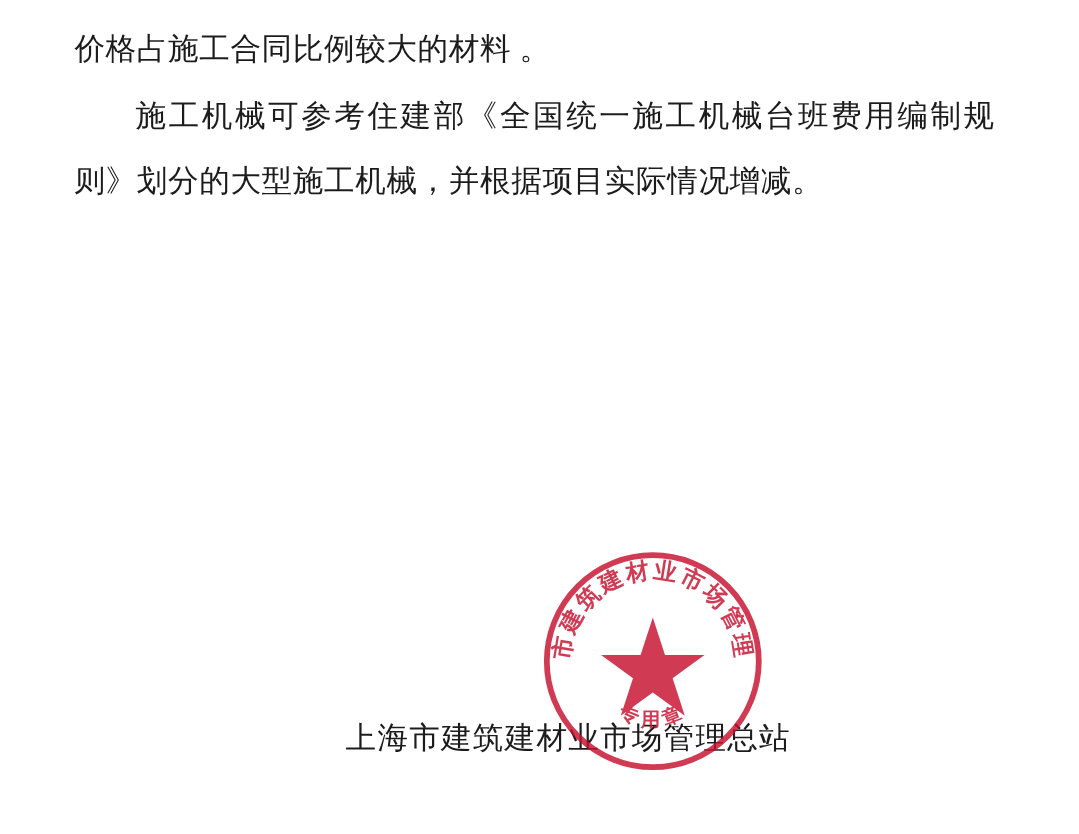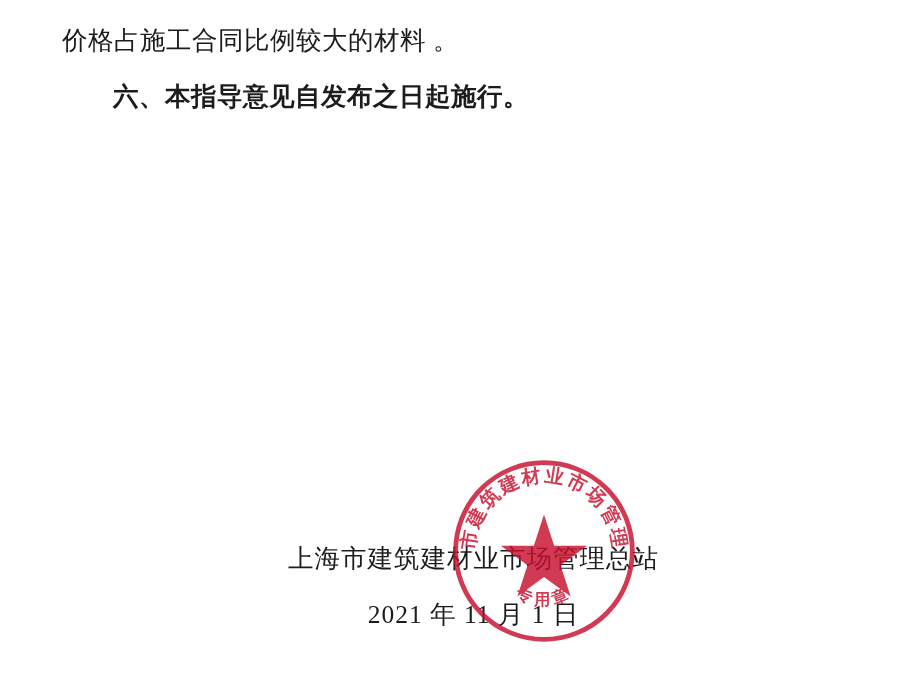--- a/index.html
+++ b/index.html
@@ -69,27 +69,26 @@
     opacity: 0.82;
   }
 </style>
 </head>
 <body>
 
 <div class="page">
 
   <p class="para">价格占施工合同比例较大的材料 。</p>
 
+  <p class="para indent gap-top-1">施工机械可参考住建部《全国统一施工机械台班费用编制规则》划分的大型施工机械，并根据项目实际情况增减。</p>
 
-  <p class="para indent bold gap-top-1">六、本指导意见自发布之日起施行。</p>
 
 
   <div class="signature-block">
     <div class="sig-line">上海市建筑建材业市场管理总站</div>
-    <div class="sig-line">2021 年 11 月 1 日</div>
   </div>
 
   <div class="stamp">
     <svg viewBox="0 0 200 200" xmlns="http://www.w3.org/2000/svg">
       <defs>
         <path id="sealArcTop" d="M 28,100 A 72,72 0 0 1 172,100"></path>
         <path id="sealArcBottom" d="M 44,100 A 56,56 0 0 0 156,100"></path>
       </defs>
       <circle cx="100" cy="100" r="92" fill="none" stroke="#c8102e" stroke-width="5"></circle>
       <polygon points="100,62 110.6,94.6 144.9,94.6 117.2,114.8 127.8,147.4 100,127.2 72.2,147.4 82.8,114.8 55.1,94.6 89.4,94.6" fill="#c8102e"></polygon>

